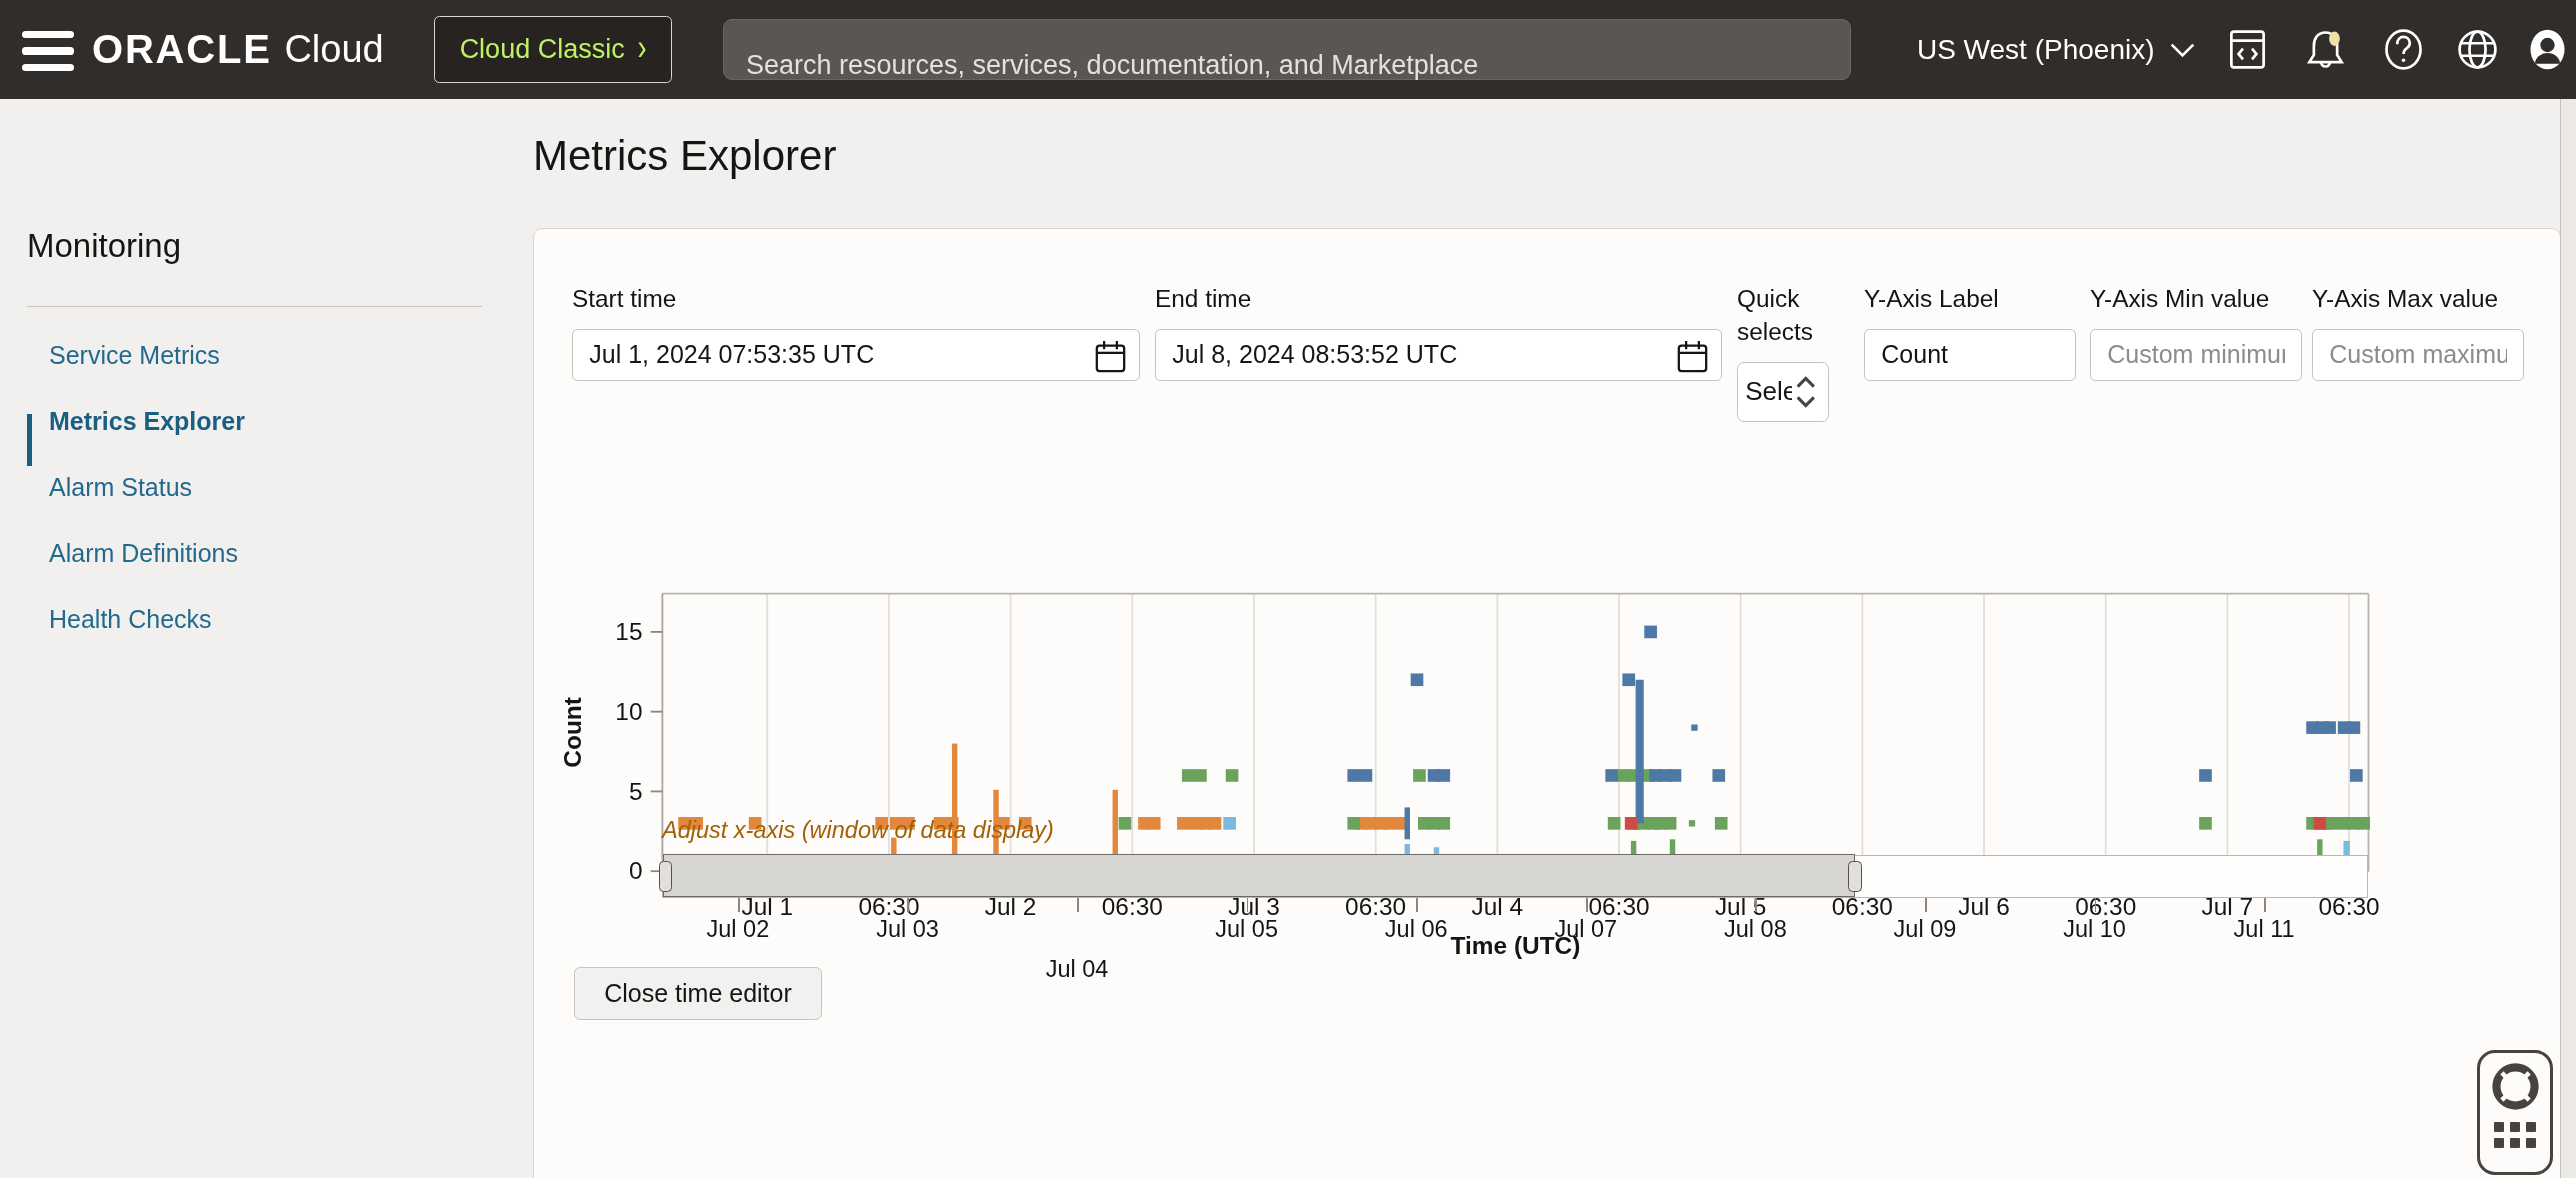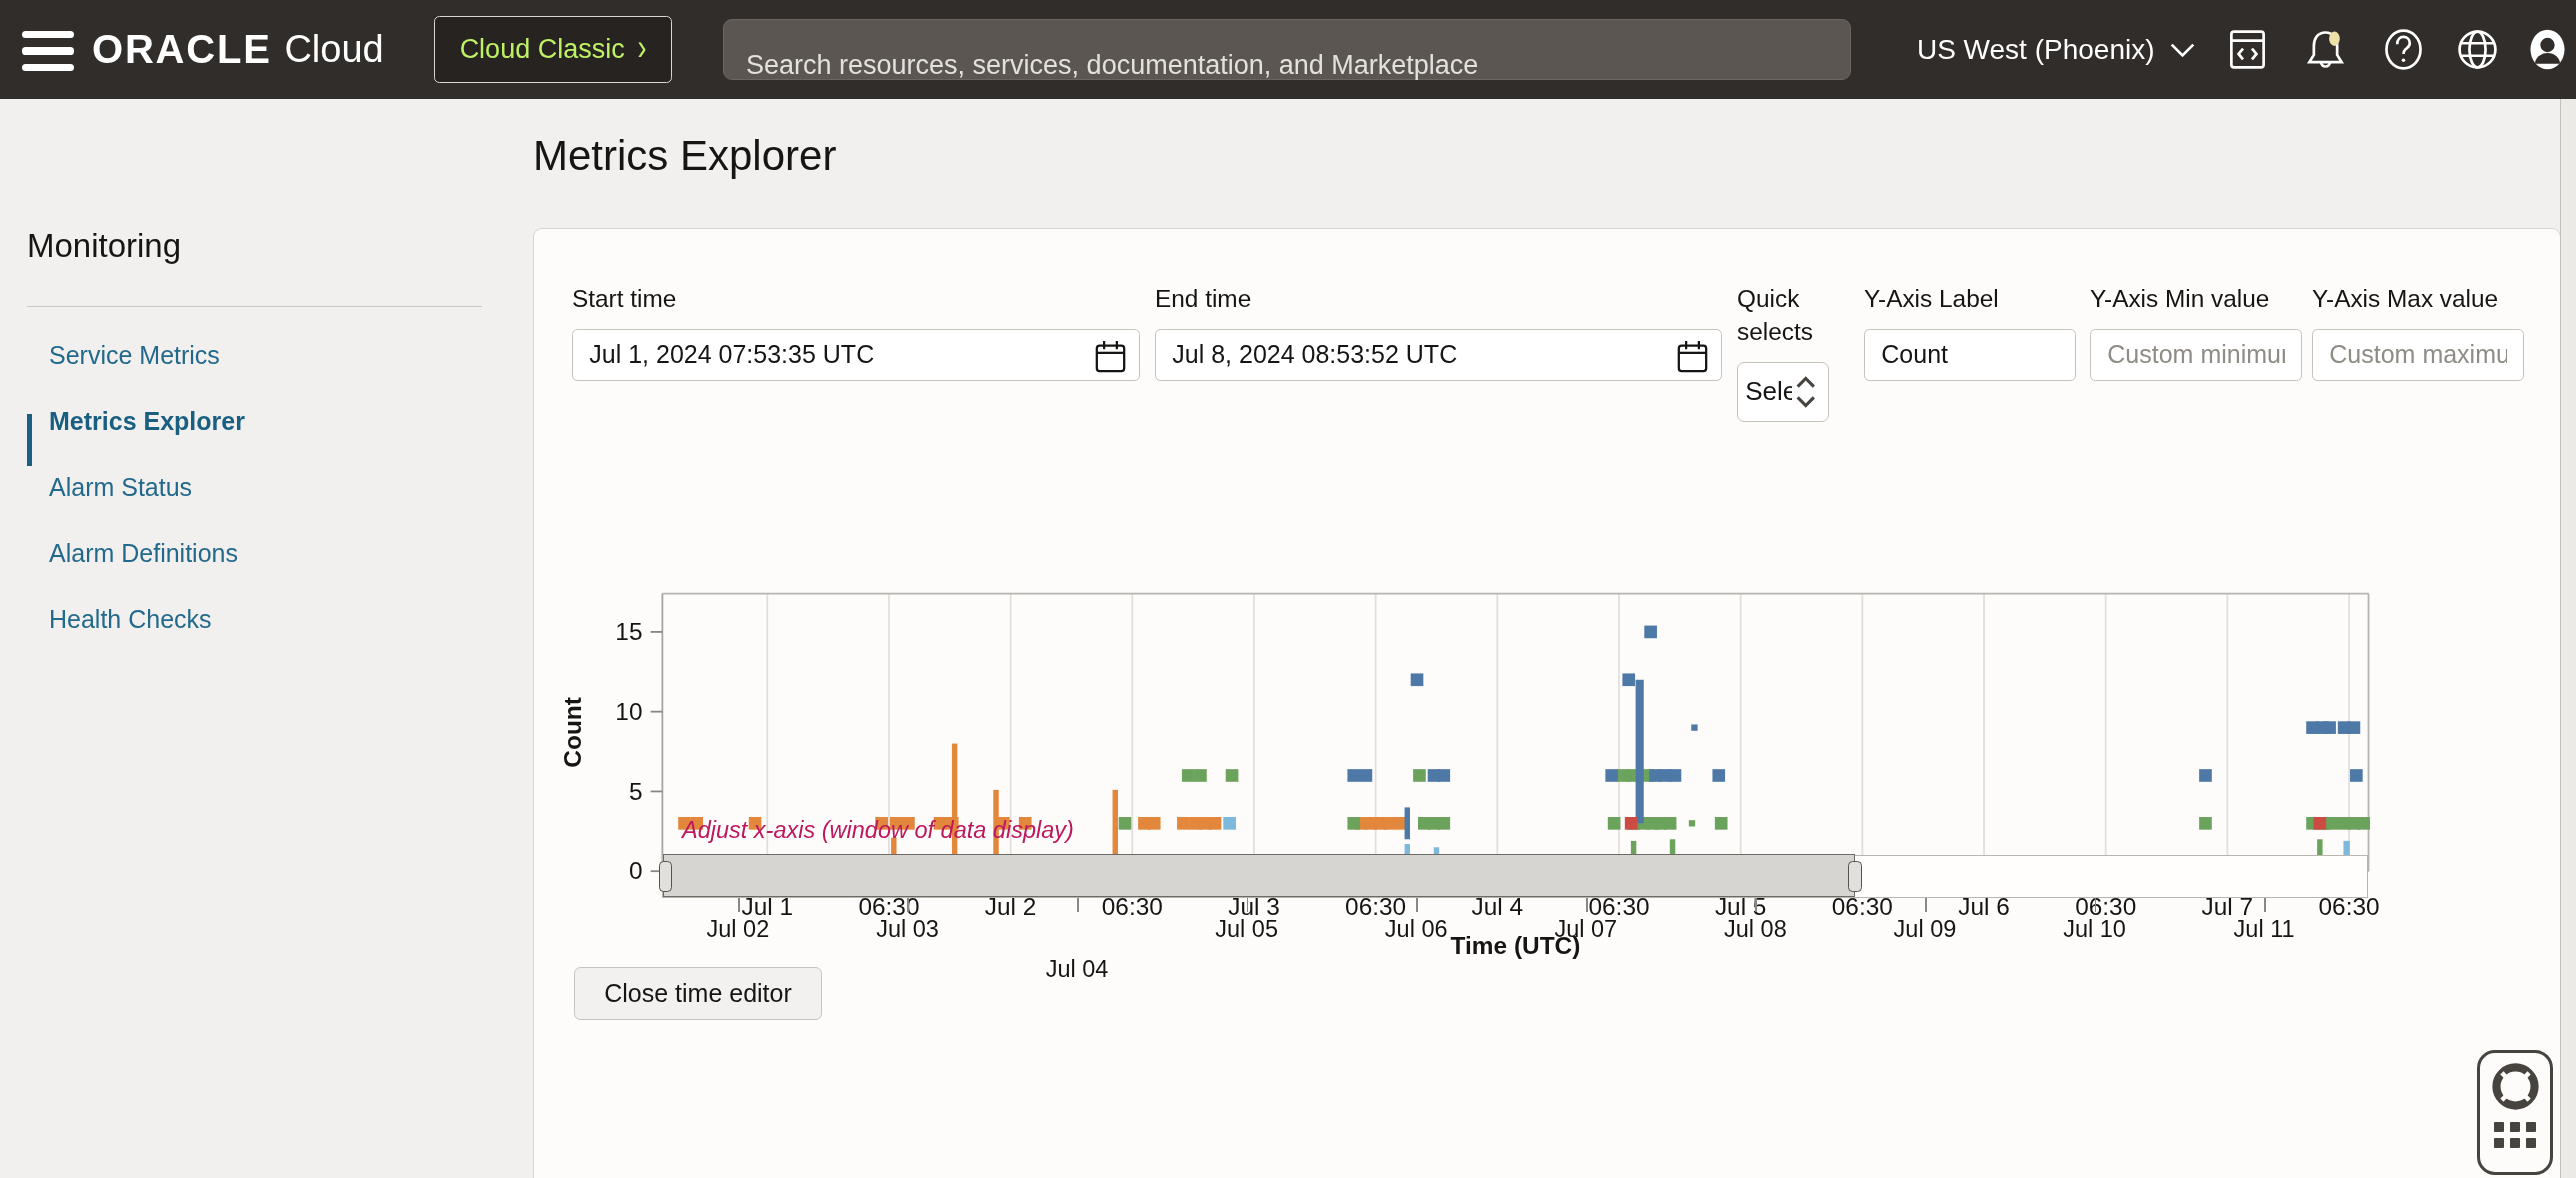--- a/index.html
+++ b/index.html
@@ -48,21 +48,21 @@
   .qselect svg { flex: 0 0 auto; margin-left: 1.8px; }
 
   .sdt { position: absolute; left: 2197px; top: 463px; width: 298px; text-align: center; }
   .sdt .sdt-label { font-size: 25px; }
   .toggle { position: relative; margin: 14.5px auto 0 16.3px; width: 78px; height: 40px; background: #b3aca6; border-radius: 20px; cursor: pointer; }
   .toggle .knob { position: absolute; left: 2.7px; top: 2.7px; width: 34px; height: 34px; background: #fff; border-radius: 50%; }
 
   .chart-wrap { position: absolute; left: 0px; top: 351px; width: 2028px; height: 520px; }
   .chart-wrap svg { position: absolute; left: 0; top: 0; }
 
-  .slider-label { position: absolute; left: 661px; top: 939px; font-size: 23.5px; font-style: italic; color: #be185d; padding-left: 20px; }
+  .slider-label { position: absolute; left: 661px; top: 939px; font-size: 23.5px; font-style: italic; color: #a16207; }
   .slider-track { position: absolute; left: 661px; top: 977px; width: 1706px; height: 43px; background: #fffefd; border: 1.8px solid #b9b5b0; cursor: pointer; }
   .slider-window { position: absolute; left: 0; top: -1.8px; height: 43px; background: #d6d5d2; border: 1.8px solid #6e6b67; cursor: grab; }
   .slider-handle { position: absolute; top: 4.5px; width: 13.6px; height: 31px; background: #e2e0dc; border: 1.8px solid #55524e; border-radius: 4.5px; cursor: ew-resize; }
   .slider-ticks { position: absolute; left: 661px; top: 1020px; width: 1706px; height: 58px; }
   .stick { position: absolute; top: 0; width: 1.8px; height: 13.6px; background: #8a8681; }
   .stick-label { position: absolute; top: 18px; transform: translateX(-50%); font-size: 23.5px; color: #161513; white-space: nowrap; }
 
   .close-btn { position: absolute; left: 572px; top: 1089px; width: 248px; height: 53px; background: #f2f1ef; border: 1.8px solid #c7c3be; border-radius: 6.3px; font-size: 25px; color: #161513; font-family: "Liberation Sans", sans-serif; cursor: pointer; }
 
   

